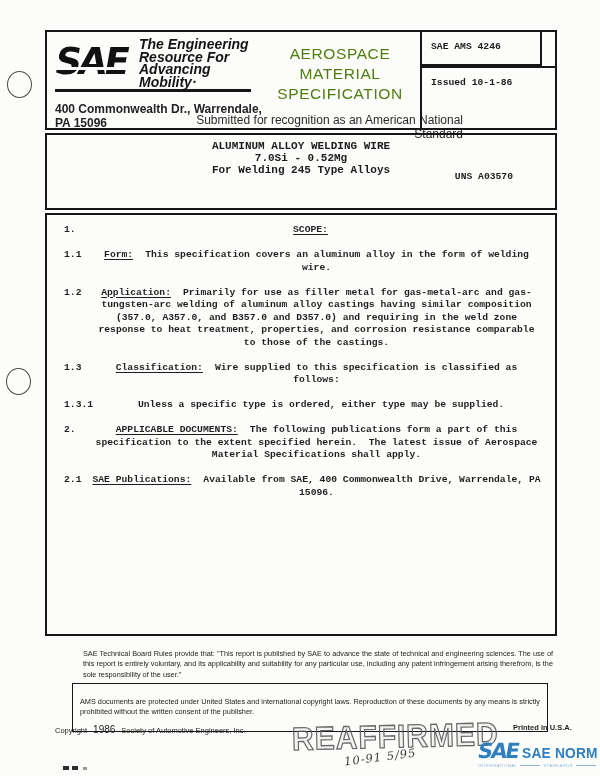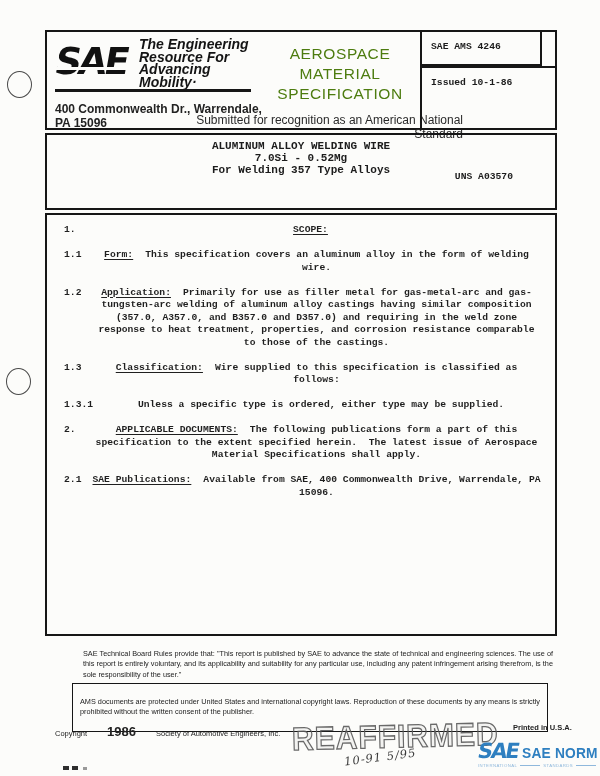--- a/index.html
+++ b/index.html
@@ -54,22 +54,22 @@
   .sec { display:flex; margin-bottom:12.5px; }
   .sec .num { min-width:20px; margin-right:8px; white-space:nowrap; }
   .sec .txt { flex:1; white-space:pre-wrap;text-align:center; }
   .kw { text-decoration:underline; text-underline-offset:2px; margin-right:12px; }
   .kw:empty { margin-right:0; }
   .types { margin:0 0 12.5px 28px; }
 
   
   .board-rules { position:absolute; left:75px; top:649px; width:470px; font-size:7.3px; line-height:10.4px; color:#222; text-align:justify;margin-left:8px; }
   .ams-box { position:absolute; left:72px; top:683px; width:476px; border:1.6px solid #161616; padding:13px 7px; font-size:7.3px; line-height:10.4px; color:#222; }
-  .copyright { position:absolute; left:55px; top:724px; font-size:7.5px; color:#222; display:flex; align-items:baseline; gap:20px; }
-  .copyright .year { font-size:13px; font-weight:bold; }
+  .copyright { position:absolute; left:55px; top:724px; font-size:7.5px; color:#222; display:flex; align-items:baseline; gap:6px; }
+  .copyright .year { font-size:10px; font-weight:normal; }
   .printed { position:absolute; left:481px; top:723px; font-size:7.5px; font-weight:bold; color:#222;padding-left:32px; }
 
   .stamp {
     position:absolute; left:292px; top:720px; width:185px;
     font-family:"Liberation Sans", sans-serif; font-weight:bold; font-size:30px; letter-spacing:1px;
     color:rgba(80,80,80,0.06); -webkit-text-stroke:1.2px #5a5a5a;
     transform:rotate(-1.5deg) scaleY(1.08); opacity:0.9; white-space:nowrap;
   }
   .stamp-note {
     position:absolute; left:344px; top:750px; font-family:"DejaVu Serif", serif; font-style:italic;
@@ -122,21 +122,21 @@
     <span class="cell-text">SAE AMS 4246</span>
   </div>
   <div class="box issued-box">
     <span class="cell-text">Issued 10-1-86</span>
   </div>
 
   <div class="box title-box">
     <div class="title-lines">
       <div>ALUMINUM ALLOY WELDING WIRE</div>
       <div>7.0Si - 0.52Mg</div>
-      <div>For Welding 357 Type Alloys</div>
+      <div>For Welding 245 Type Alloys</div>
     </div>
     <div class="uns">UNS A03570</div>
   </div>
 
   <div class="box body-box">
     <div class="sec">
       <span class="num">1.</span>
       <span class="txt"><span class="kw">SCOPE:</span><span></span></span>
     </div>
     <div class="sec">

